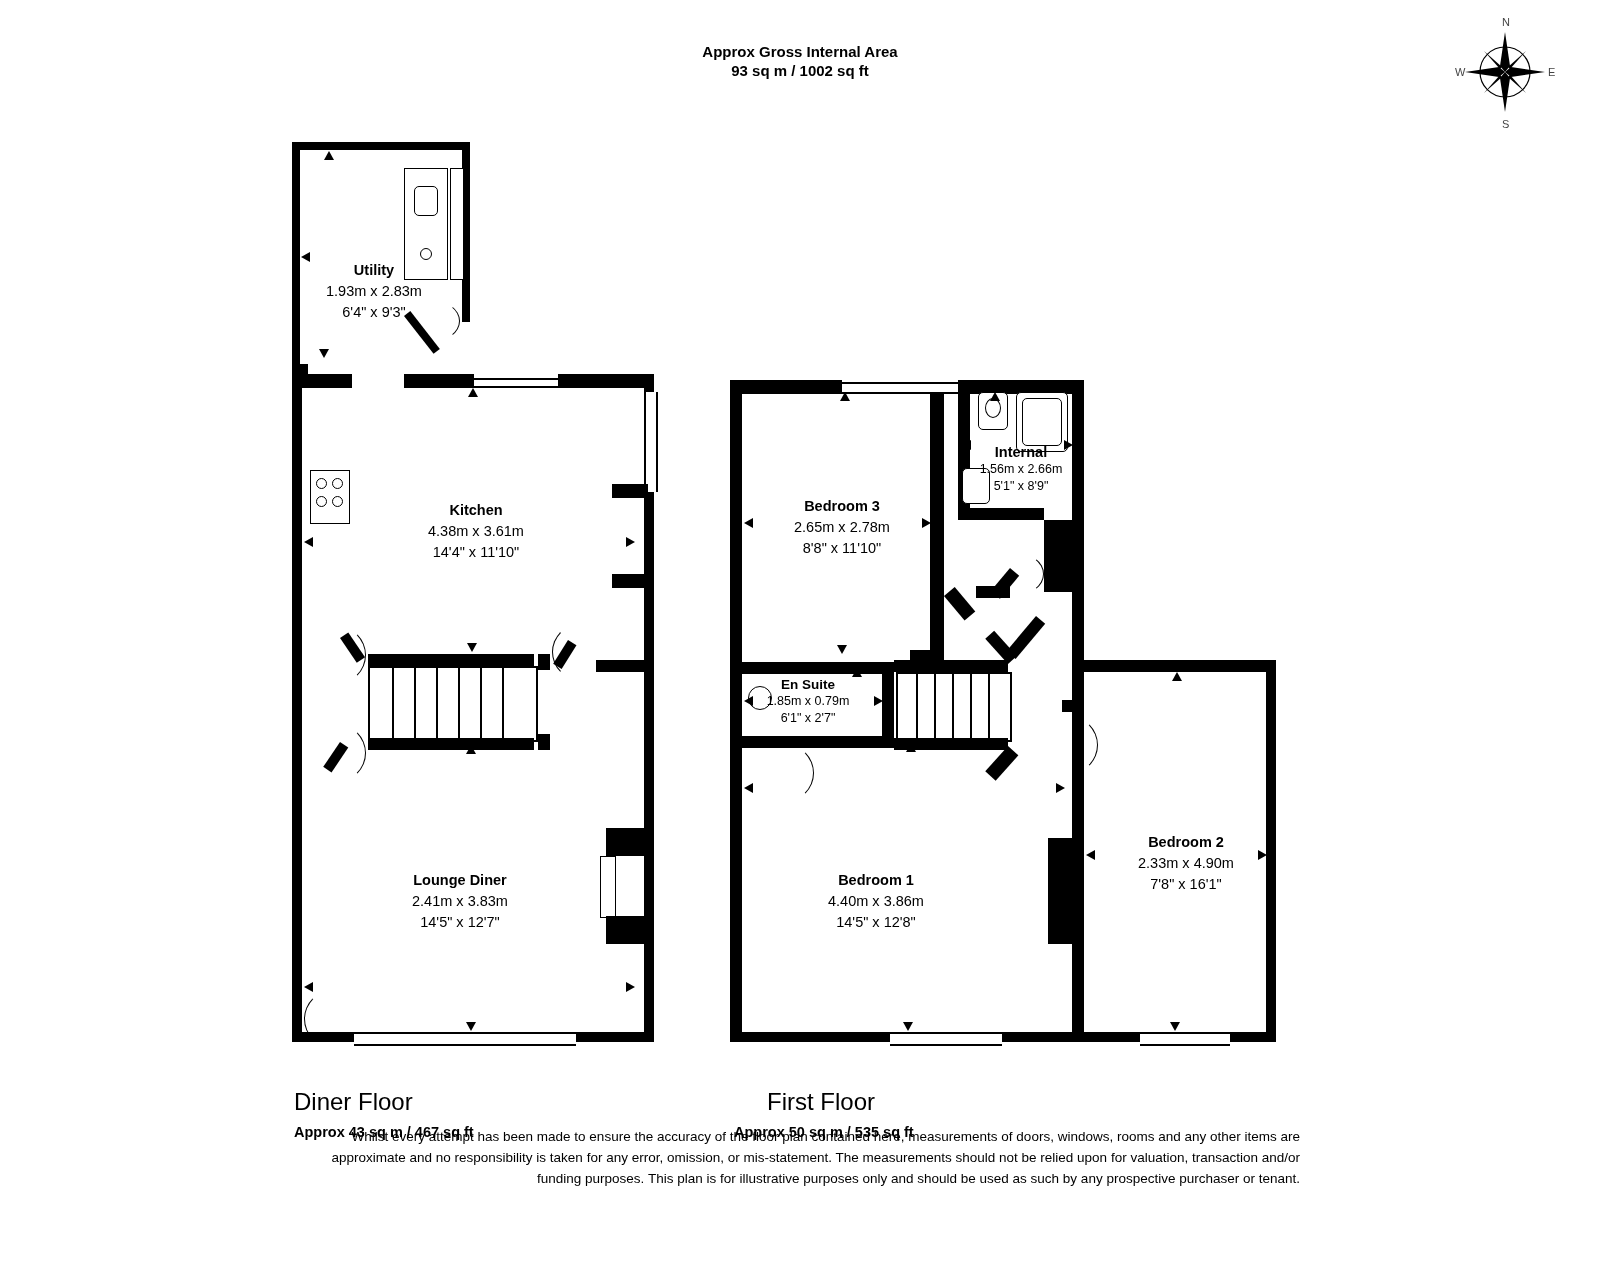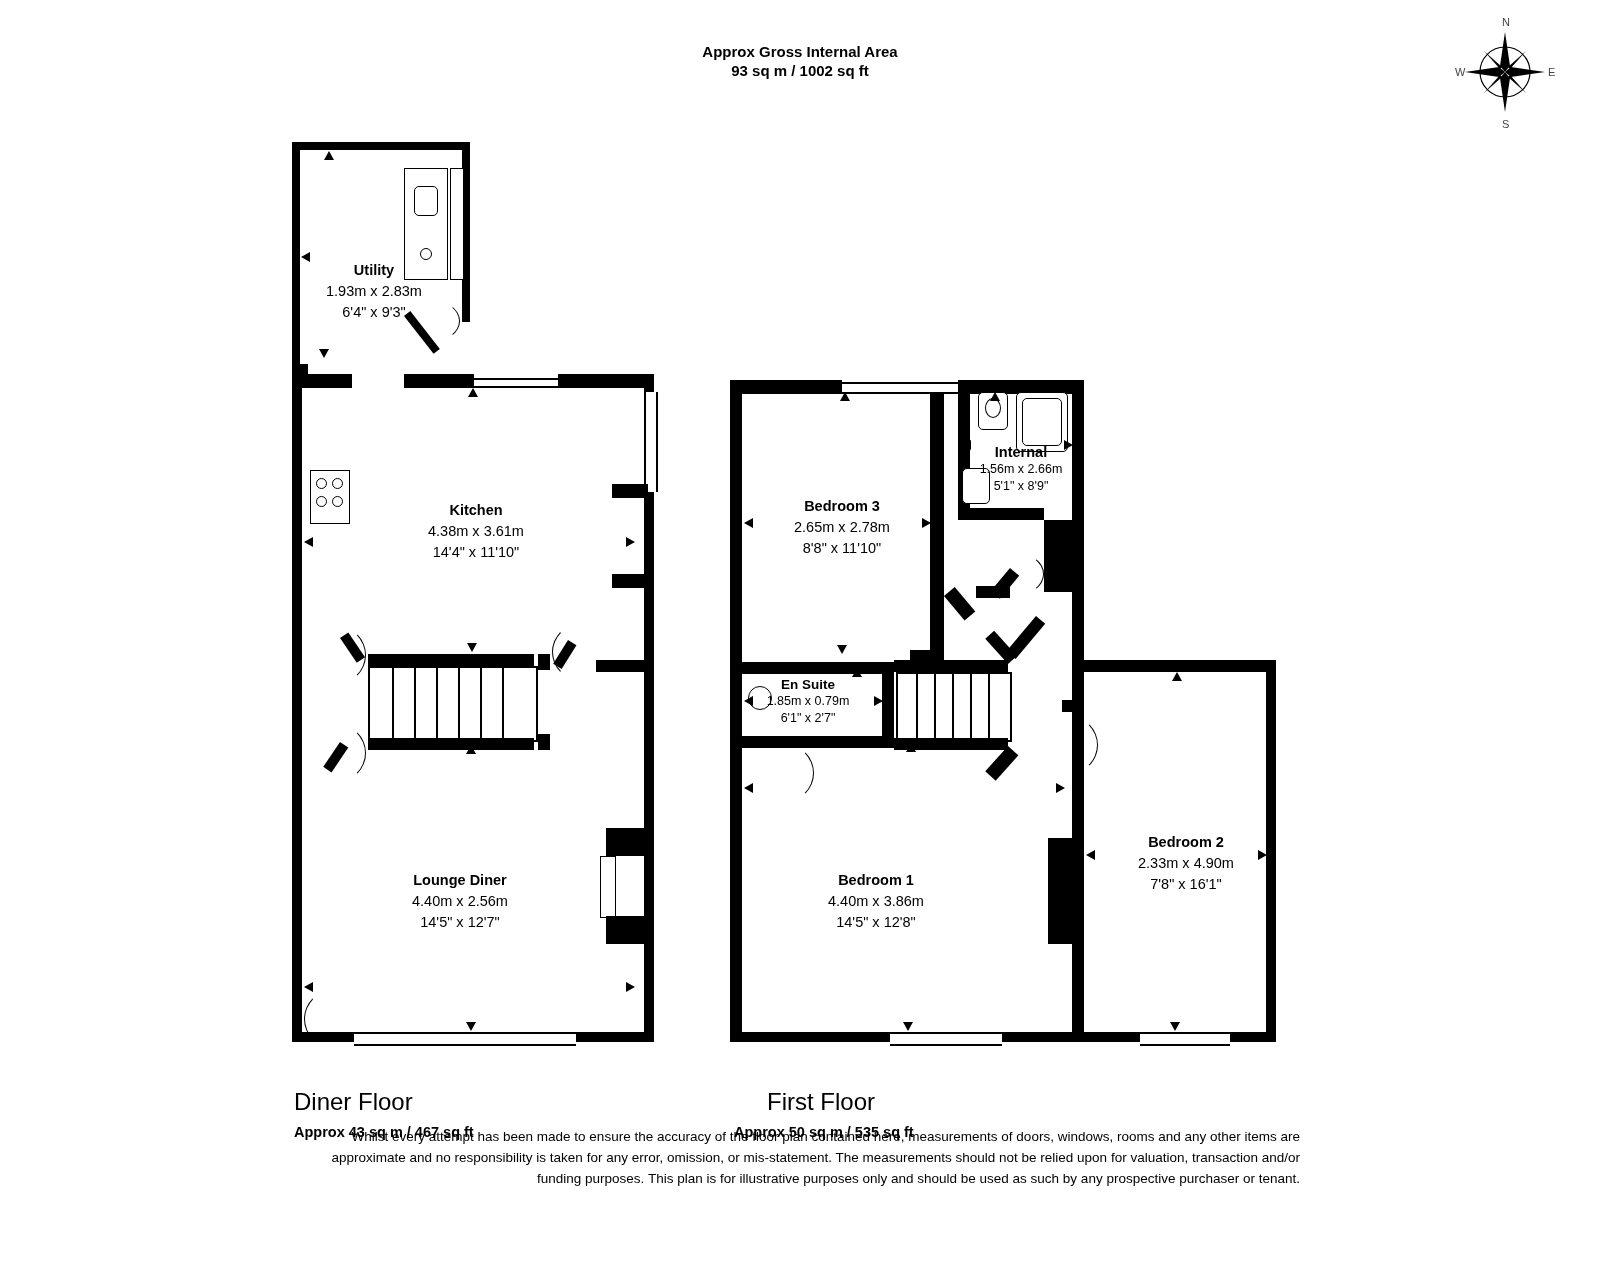--- a/index.html
+++ b/index.html
@@ -232,21 +232,21 @@
   <div class="wall" style="left:538px; top:734px; width:12px; height:16px;"></div>
   <div class="wall" style="left:340px; top:742px; width:10px; height:30px; transform:rotate(34deg); transform-origin:top left;"></div>
 
   <div class="door-arc" style="left:308px; top:626px; width:56px; height:56px; border-top-color:transparent; border-left-color:transparent; border-bottom-color:transparent;"></div>
   <div class="door-arc" style="left:308px; top:724px; width:56px; height:56px; border-top-color:transparent; border-left-color:transparent; border-bottom-color:transparent;"></div>
   <div class="door-arc" style="left:552px; top:624px; width:54px; height:54px; border-top-color:transparent; border-right-color:transparent; border-bottom-color:transparent;"></div>
   <div class="door-arc" style="left:304px; top:990px; width:56px; height:56px; border-top-color:transparent; border-right-color:transparent; border-bottom-color:transparent;"></div>
 
   <div class="label" style="left:344px; top:870px; width:232px;">
     <div class="name">Lounge Diner</div>
-    <div>4.40m x 2.56m</div>
+    <div>2.41m x 3.83m</div>
     <div>14'5" x 12'7"</div>
   </div>
   <div class="arrow up" style="left:466px; top:745px;"></div>
   <div class="arrow down" style="left:466px; top:1022px;"></div>
   <div class="arrow left" style="left:304px; top:982px;"></div>
   <div class="arrow right" style="left:626px; top:982px;"></div>
 
   <div class="floor-title" style="left:294px; top:1088px;">Diner Floor</div>
   <div class="floor-sub" style="left:294px; top:1124px;">Approx 43 sq m / 467 sq ft</div>
 </div>

